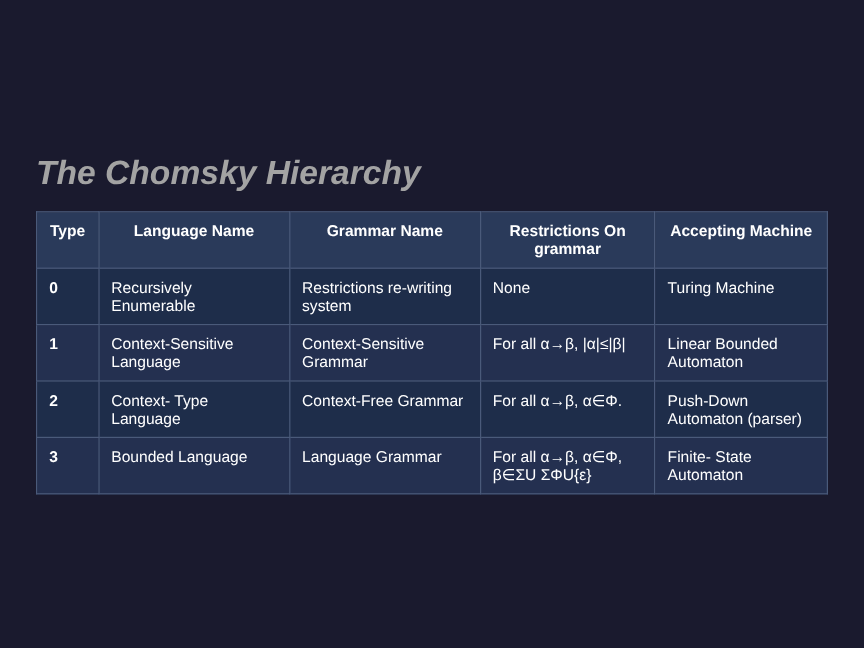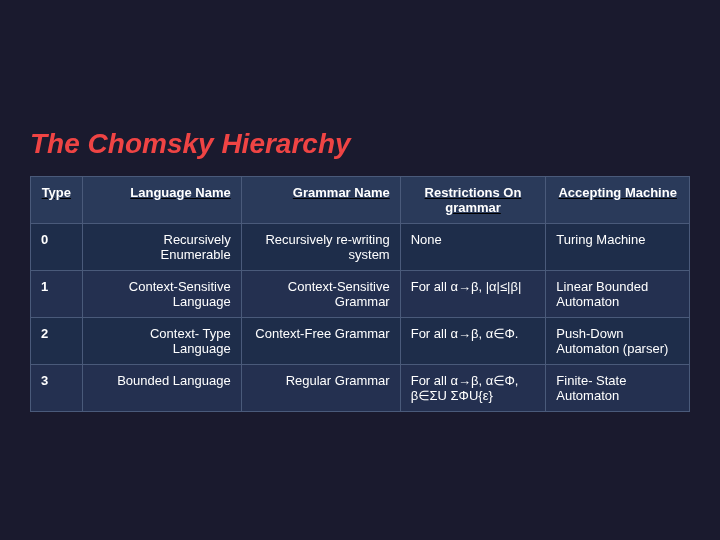--- a/index.html
+++ b/index.html
@@ -14,21 +14,21 @@
       justify-content: center;
       overflow: hidden;
     }
 
     .slide {
       width: 700px;
       padding: 18px 20px;
     }
 
     .title {
-      color: #ef4444;
+      color: #a3a3a3;
       font-size: 28px;
       font-weight: bold;
       margin-bottom: 16px;
       font-style: italic;
     }
 
     table {
       width: 100%;
       border-collapse: collapse;
       font-size: 13px;
@@ -36,21 +36,20 @@
 
     th, td {
       border: 1px solid #4a5a7a;
       padding: 8px 10px;
       vertical-align: top;
       color: #ffffff;
     }
 
     thead tr {
       background-color: #2a3a5a;
-      text-decoration: underline;
     }
 
     thead th {
       font-weight: bold;
       font-size: 13px;
     }
 
     tbody tr:nth-child(odd) {
       background-color: #1e2d4a;
     }
@@ -59,26 +58,24 @@
       background-color: #243050;
     }
 
     .type-col {
       width: 40px;
       font-weight: bold;
     }
 
     .lang-col {
       width: 155px;
-      text-align: right;
     }
 
     .grammar-col {
       width: 155px;
-      text-align: right;
     }
 
     .restrict-col {
       width: 142px;
     }
 
     .accept-col {
       width: 140px;
     }
   </style>
@@ -95,40 +92,40 @@
         <th class="lang-col">Language Name</th>
         <th class="grammar-col">Grammar Name</th>
         <th class="restrict-col">Restrictions On grammar</th>
         <th class="accept-col">Accepting Machine</th>
       </tr>
     </thead>
     <tbody>
       <tr>
         <td class="type-col">0</td>
         <td class="lang-col">Recursively Enumerable</td>
-        <td class="grammar-col">Recursively re-writing system</td>
+        <td class="grammar-col">Restrictions re-writing system</td>
         <td class="restrict-col">None</td>
         <td class="accept-col">Turing Machine</td>
       </tr>
       <tr>
         <td class="type-col">1</td>
         <td class="lang-col">Context-Sensitive Language</td>
         <td class="grammar-col">Context-Sensitive Grammar</td>
         <td class="restrict-col">For all α→β, |α|≤|β|</td>
         <td class="accept-col">Linear Bounded Automaton</td>
       </tr>
       <tr>
         <td class="type-col">2</td>
         <td class="lang-col">Context- Type Language</td>
         <td class="grammar-col">Context-Free Grammar</td>
         <td class="restrict-col">For all α→β, α∈Φ.</td>
         <td class="accept-col">Push-Down Automaton (parser)</td>
       </tr>
       <tr>
         <td class="type-col">3</td>
         <td class="lang-col">Bounded Language</td>
-        <td class="grammar-col">Regular Grammar</td>
+        <td class="grammar-col">Language Grammar</td>
         <td class="restrict-col">For all α→β, α∈Φ, β∈ΣU ΣΦU{ε}</td>
         <td class="accept-col">Finite- State Automaton</td>
       </tr>
     </tbody>
   </table>
 </div>
 
 </body></html>

